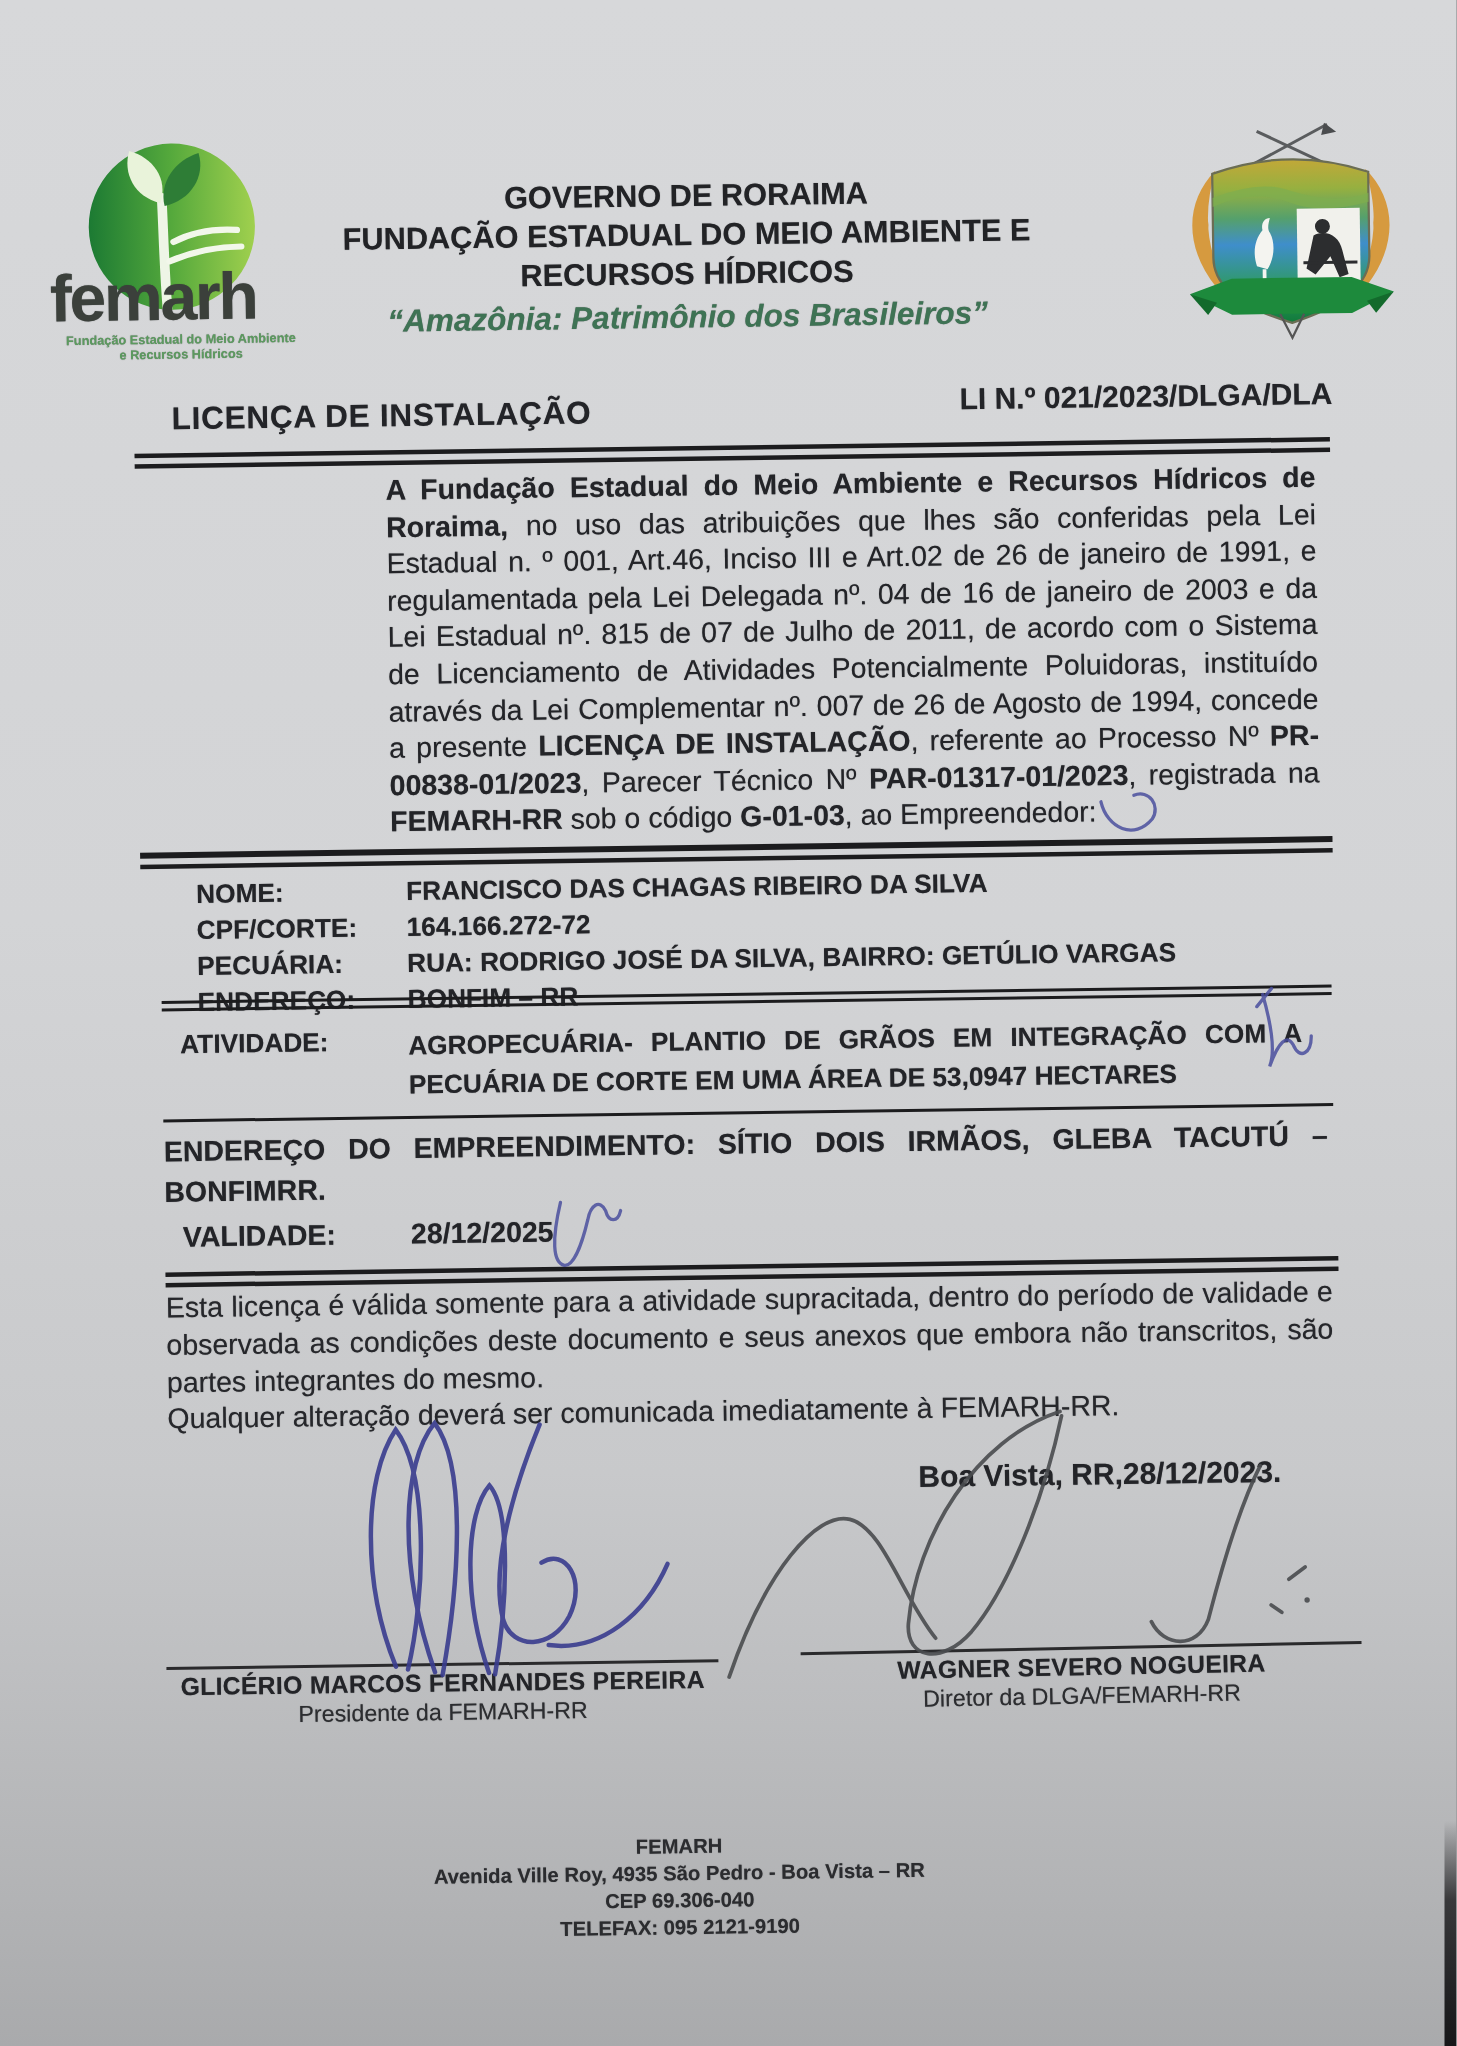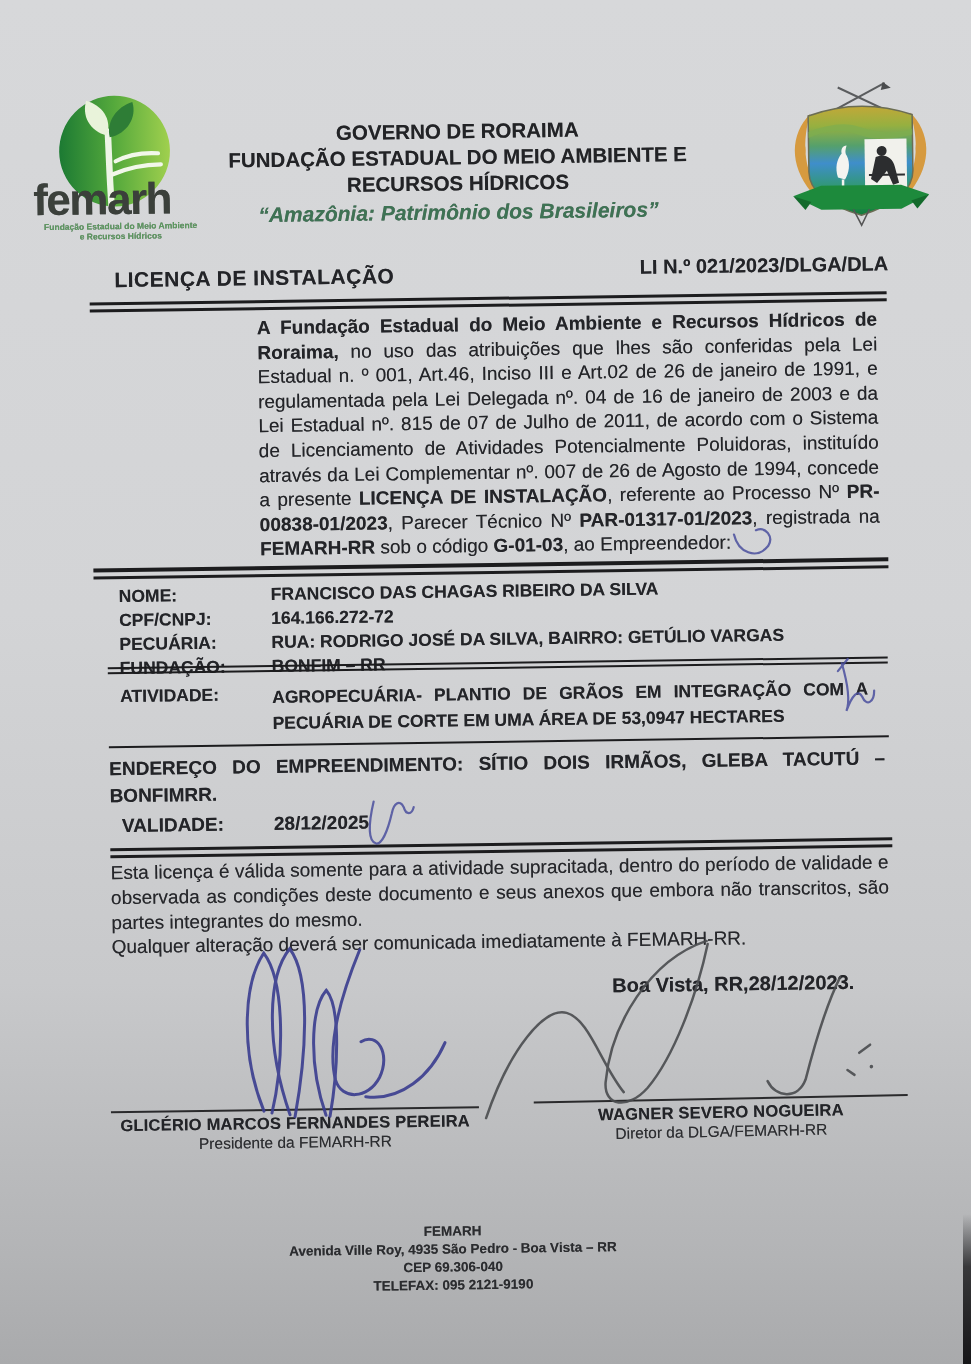--- a/index.html
+++ b/index.html
@@ -32,21 +32,21 @@
   .sep2{left:95px;top:563px;width:795px;border-top-width:4px;}
   .sep3{left:108px;top:662px;width:780px;}
   .sep4{left:108px;top:741px;width:780px;}
   .sep5{left:108px;top:843px;width:782px;}
 
   
   .preamble{left:262px;top:313px;width:620px;font-size:19px;line-height:24.6px;text-align:justify;}
 
   
   .kv{font-size:17.5px;font-weight:700;line-height:23.5px;white-space:nowrap;}
-  .kv .lbl{position:absolute;left:0;}
+  .kv .lbl{position:absolute;left:12px;}
   .kv .val{position:absolute;left:152px;}
   .kv-row{position:absolute;left:120px;width:760px;height:24px;}
 
   .activity-row{left:120px;top:681px;width:745px;}
   .activity-lbl{position:absolute;left:0;top:0;font-size:17.5px;font-weight:700;}
   .activity-val{position:absolute;left:152px;top:0;width:596px;font-size:17.5px;font-weight:700;line-height:26px;text-align:justify;}
 
   .site-block{left:108px;top:750px;width:776px;font-size:19px;font-weight:700;line-height:27px;text-align:justify;}
 
   .validity-row{left:120px;top:810px;width:600px;font-size:19px;font-weight:700;}
@@ -145,29 +145,29 @@
 
     <div class="abs preamble"><span class="b">A Fundação Estadual do Meio Ambiente e Recursos Hídricos de Roraima,</span><span> no uso das atribuições que lhes são conferidas pela Lei Estadual n. º 001, Art.46, Inciso III e Art.02 de 26 de janeiro de 1991, e regulamentada pela Lei Delegada nº. 04 de 16 de janeiro de 2003 e da Lei Estadual nº. 815 de 07 de Julho de 2011, de acordo com o Sistema de Licenciamento de Atividades Potencialmente Poluidoras, instituído através da Lei Complementar nº. 007 de 26 de Agosto de 1994, concede a presente </span><span class="b">LICENÇA DE INSTALAÇÃO</span><span>, referente ao Processo Nº </span><span class="b">PR-00838-01/2023</span><span>, Parecer Técnico Nº </span><span class="b">PAR-01317-01/2023</span><span>, registrada na </span><span class="b">FEMARH-RR</span><span> sob o código </span><span class="b">G-01-03</span><span>, ao Empreendedor:</span></div>
 
     <div class="abs rule sep2"></div>
 
     <div class="kv-row kv" style="top:580px;">
       <span class="lbl">NOME:</span>
       <span class="val">FRANCISCO DAS CHAGAS RIBEIRO DA SILVA</span>
     </div>
     <div class="kv-row kv" style="top:604px;">
-      <span class="lbl">CPF/CNPJ:</span>
+      <span class="lbl">CPF/CORTE:</span>
       <span class="val">164.166.272-72</span>
     </div>
     <div class="kv-row kv" style="top:628px;">
       <span class="lbl">PECUÁRIA:</span>
       <span class="val">RUA: RODRIGO JOSÉ DA SILVA, BAIRRO: GETÚLIO VARGAS</span>
     </div>
     <div class="kv-row kv" style="top:652px;">
-      <span class="lbl">FUNDAÇÃO:</span>
+      <span class="lbl">ENDEREÇO:</span>
       <span class="val">BONFIM – RR</span>
     </div>
 
     <div class="abs rule thin sep3"></div>
 
     <div class="abs activity-row">
       <span class="activity-lbl">ATIVIDADE:</span>
       <span class="activity-val">AGROPECUÁRIA- PLANTIO DE GRÃOS EM INTEGRAÇÃO COM A PECUÁRIA DE CORTE EM UMA ÁREA DE 53,0947 HECTARES</span>
     </div>
 

